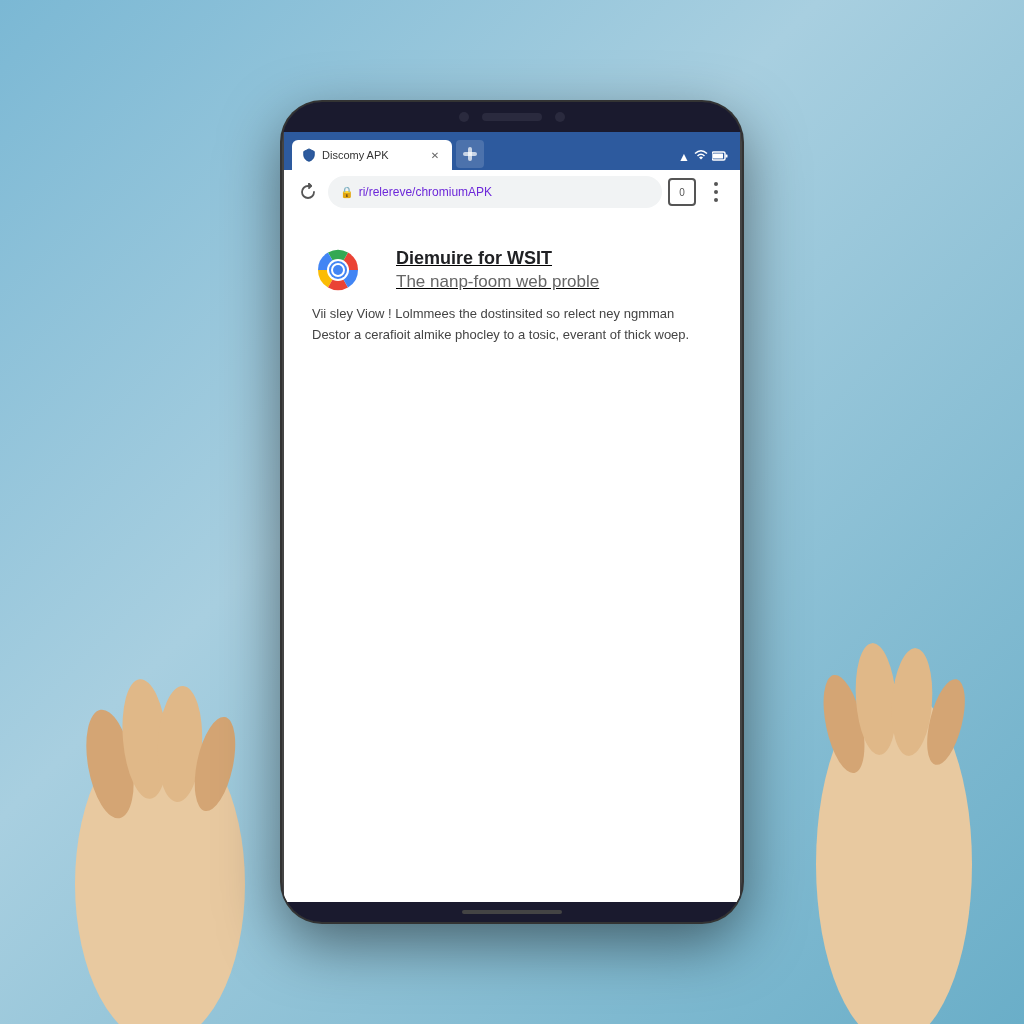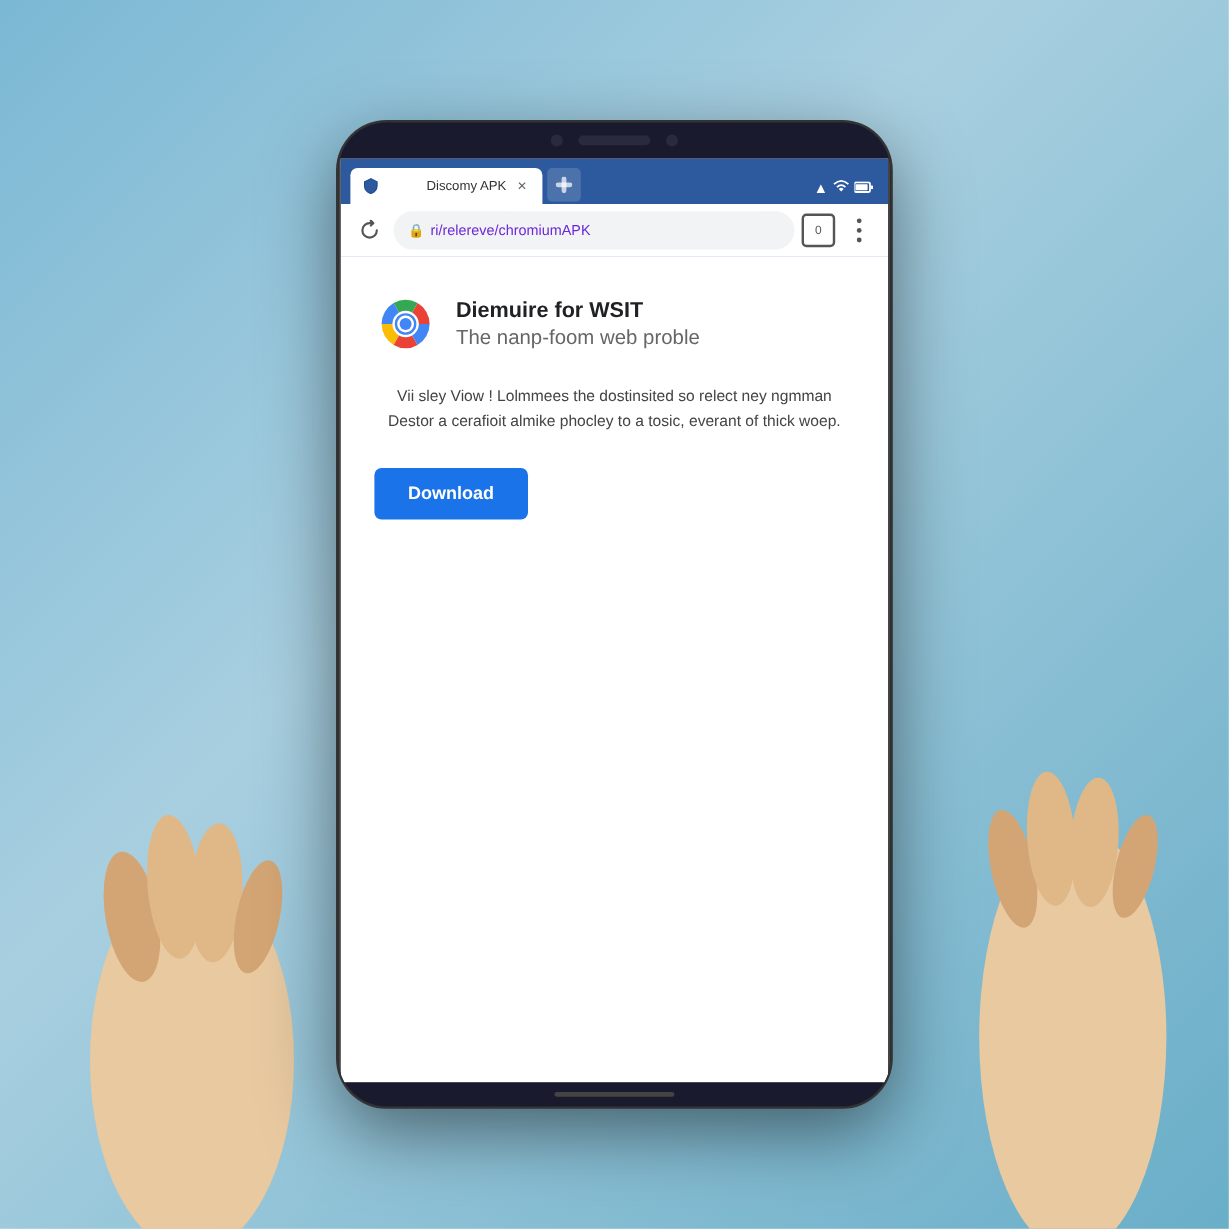--- a/index.html
+++ b/index.html
@@ -82,21 +82,20 @@
     .browser-chrome {
       background: #2d5a9e;
       flex-shrink: 0;
     }
 
     .tab-bar {
       display: flex;
       align-items: flex-end;
       padding: 6px 8px 0;
       height: 38px;
-      text-align: right;
     }
 
     .tab-active {
       background: white;
       border-radius: 6px 6px 0 0;
       padding: 5px 10px;
       display: flex;
       align-items: center;
       gap: 6px;
       min-width: 160px;
@@ -238,22 +237,23 @@
     .page-content {
       flex: 1;
       background: white;
       padding: 30px 28px;
       overflow-y: auto;
     }
 
     .app-header {
       display: flex;
       align-items: center;
-      gap: 16px;
-      margin-bottom: 24px;
+      gap: 32px;
+      margin-bottom: 8px;
+      text-decoration: underline;
     }
 
     
     .chrome-logo {
       width: 52px;
       height: 52px;
       border-radius: 50%;
       flex-shrink: 0;
       position: relative;
     }
@@ -278,21 +278,20 @@
       font-size: 17px;
       color: #666;
       margin-top: 2px;
     }
 
     .description-text {
       font-size: 13px;
       color: #444;
       line-height: 1.6;
       margin-bottom: 28px;
-      text-align: center;
     }
 
     .download-btn {
       background: #1a73e8;
       color: white;
       border: none;
       border-radius: 6px;
       padding: 13px 28px;
       font-size: 15px;
       font-weight: 600;
@@ -455,21 +454,20 @@
               <span>Diemuire for WSIT</span>
             </div>
             <div class="app-subtitle">The nanp-foom web proble</div>
           </div>
         </div>
 
         
         <p class="description-text">Vii sley Viow ! Lolmmees the dostinsited so relect ney ngmman Destor a cerafioit almike phocley to a tosic, everant of thick woep.</p>
 
         
-        <button class="download-btn">Download</button>
 
       </div>
     </div>
 
     <div class="phone-bottom">
       <div class="home-indicator"></div>
     </div>
   </div>
 
   <div class="hands-container">

